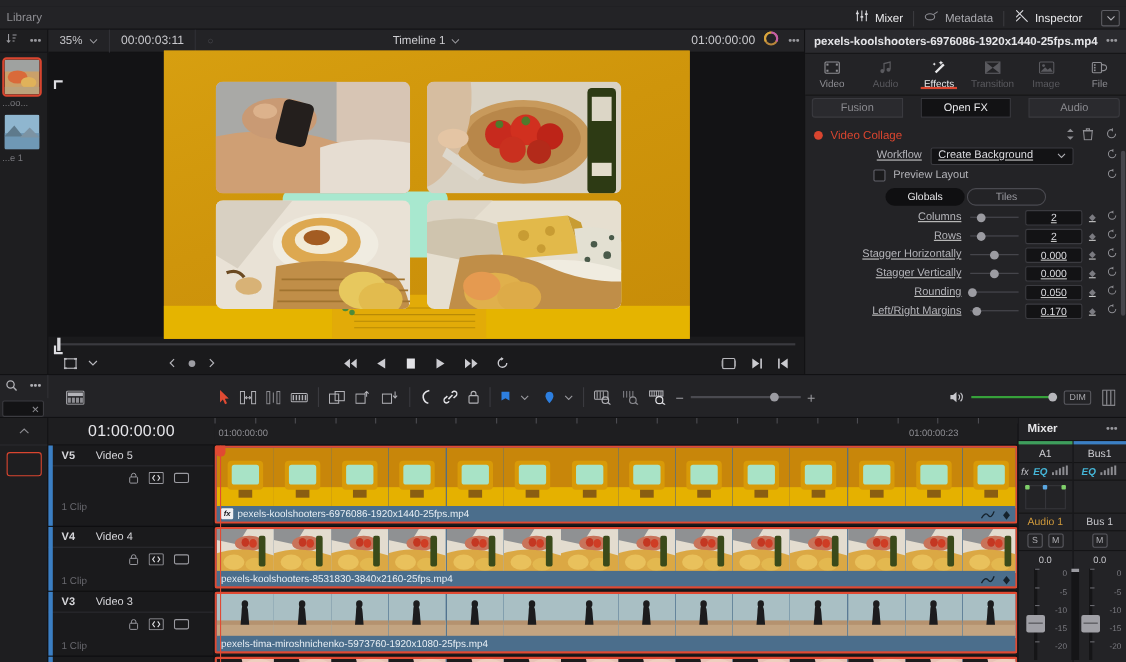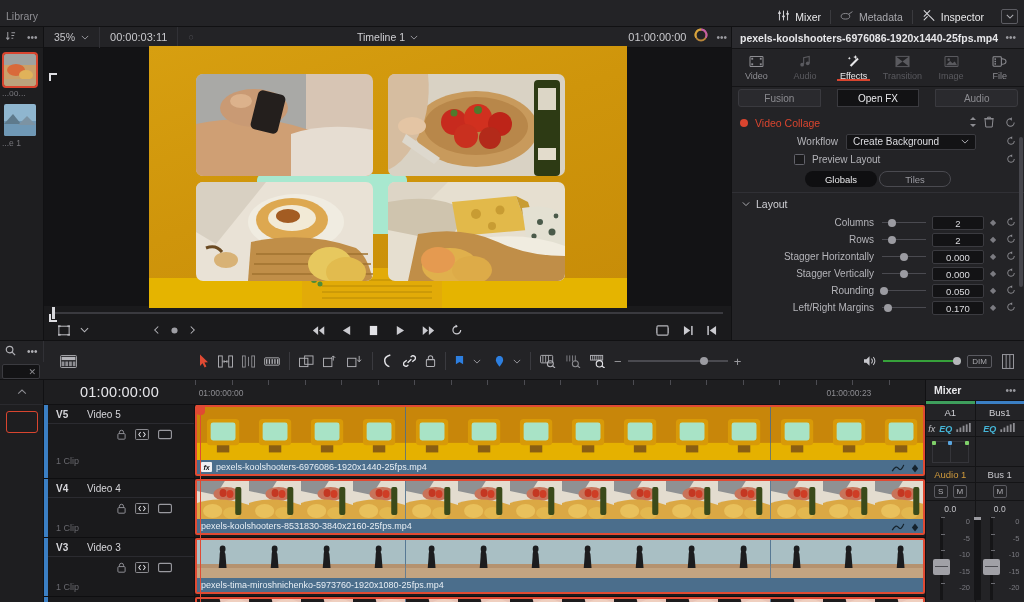--- a/index.html
+++ b/index.html
@@ -115,21 +115,21 @@
   .seg { flex:1; height:18px; display:flex; align-items:center; justify-content:center;
          font-size:10px; color:#8b8b90; background:#2a2a2e; border:1px solid #3a3a3f; }
   .seg:first-child { border-radius:3px 0 0 3px; }
   .seg:last-child { border-radius:0 3px 3px 0; }
   .seg.on { background:#121214; color:#e9e9ec; }
   .insp-body { height:229px; overflow:hidden; position:relative; padding-top:2px; }
   .fx-head { height:20px; display:flex; align-items:center; gap:7px; padding:0 8px; }
   .fx-dot { width:8px; height:8px; border-radius:50%; background:#d9452f; }
   .fx-title { font-size:10.5px; color:#d9452f; flex:1; }
   .fx-ic { color:#8d8d92; font-size:11px; }
-  .frow { height:17px; display:flex; align-items:center; padding:0 4px 0 0; }
+  .frow { height:17px; display:flex; align-items:center; padding:0 4px 0 0;text-decoration:underline; }
   .flabel { width:150px; text-align:right; font-size:10px; color:#b4b4b9; padding-right:8px; }
   .fctl { flex:1; display:flex; align-items:center; gap:0; }
   .slider { position:relative; flex:1; height:14px; margin-right:6px; }
   .slider .trk { position:absolute; left:0; right:0; top:6px; height:1.5px; background:#4a4a50; }
   .slider .knb { position:absolute; top:3px; width:8px; height:8px; border-radius:50%;
                  background:#9b9ba1; }
   .numbox { width:52px; height:14px; background:#131315; border:1px solid #3b3b40;
             border-radius:2px; font-size:9.5px; color:#dcdce0; text-align:center;
             line-height:13px; }
   .kf { width:18px; text-align:center; color:#7b7b81; font-size:8px; }
@@ -718,26 +718,20 @@
               <path d="M7.4 0.4 L5 2.2 L7.4 4" fill="#8d8d92"></path>
             </svg>
         </span>
       </div>
 
       <div style="height:20px;display:flex;align-items:center;justify-content:center;gap:0;">
         <div style="width:72px;height:16px;border-radius:9px;background:#0f0f11;display:flex;align-items:center;justify-content:center;font-size:9.5px;color:#e8e8ea;">Globals</div>
         <div style="width:72px;height:16px;border-radius:9px;border:1px solid #4a4a50;display:flex;align-items:center;justify-content:center;font-size:9.5px;color:#9a9aa0;margin-left:2px;">Tiles</div>
       </div>
 
-      <div class="sect">
-        <svg width="8" height="6" viewBox="0 0 10 7">
-            <path d="M1 1.5 L5 5.5 L9 1.5" stroke="#b0b0b5" stroke-width="1.2" fill="none"></path>
-          </svg>
-        <span>Layout</span>
-      </div>
       <div id="layout-params">
     <div class="frow">
       <div class="flabel">Columns</div>
       <div class="fctl">
         <div class="slider">
           <div class="trk"></div>
           <div class="knb" style="left:calc(22% - 4px);"></div>
         </div>
         <div class="numbox">2</div>
         <span class="kf">◆</span>

